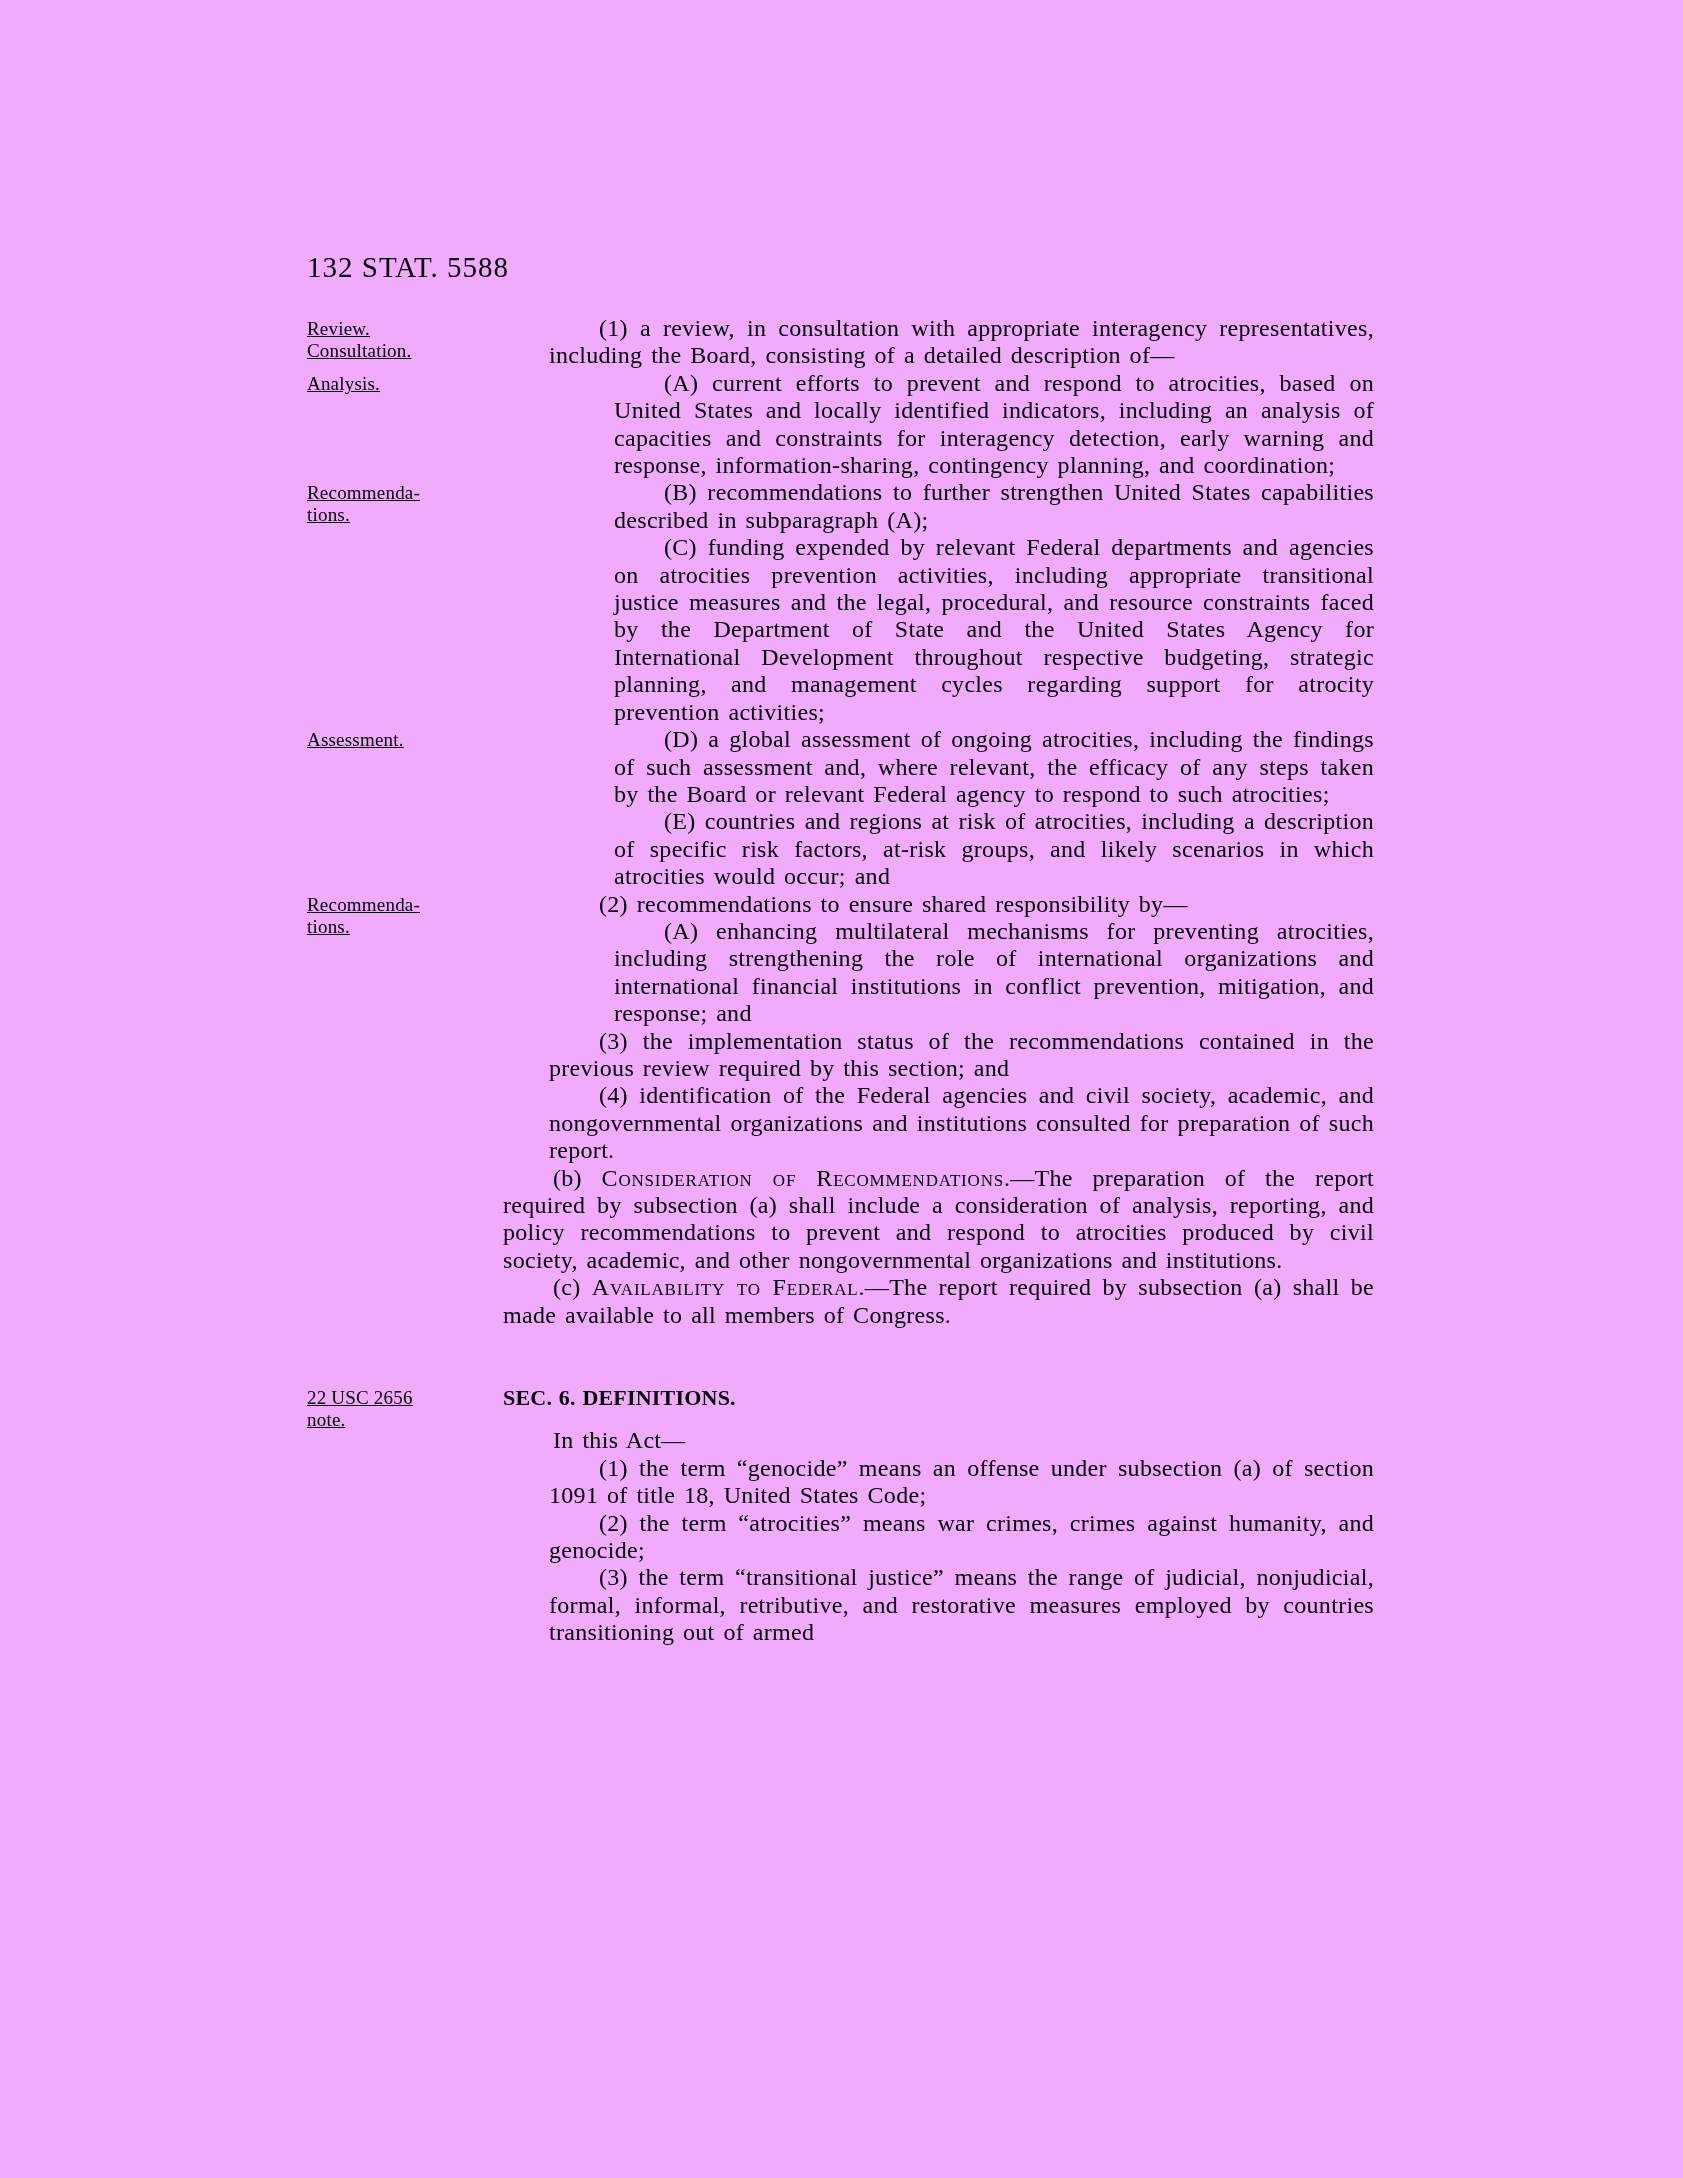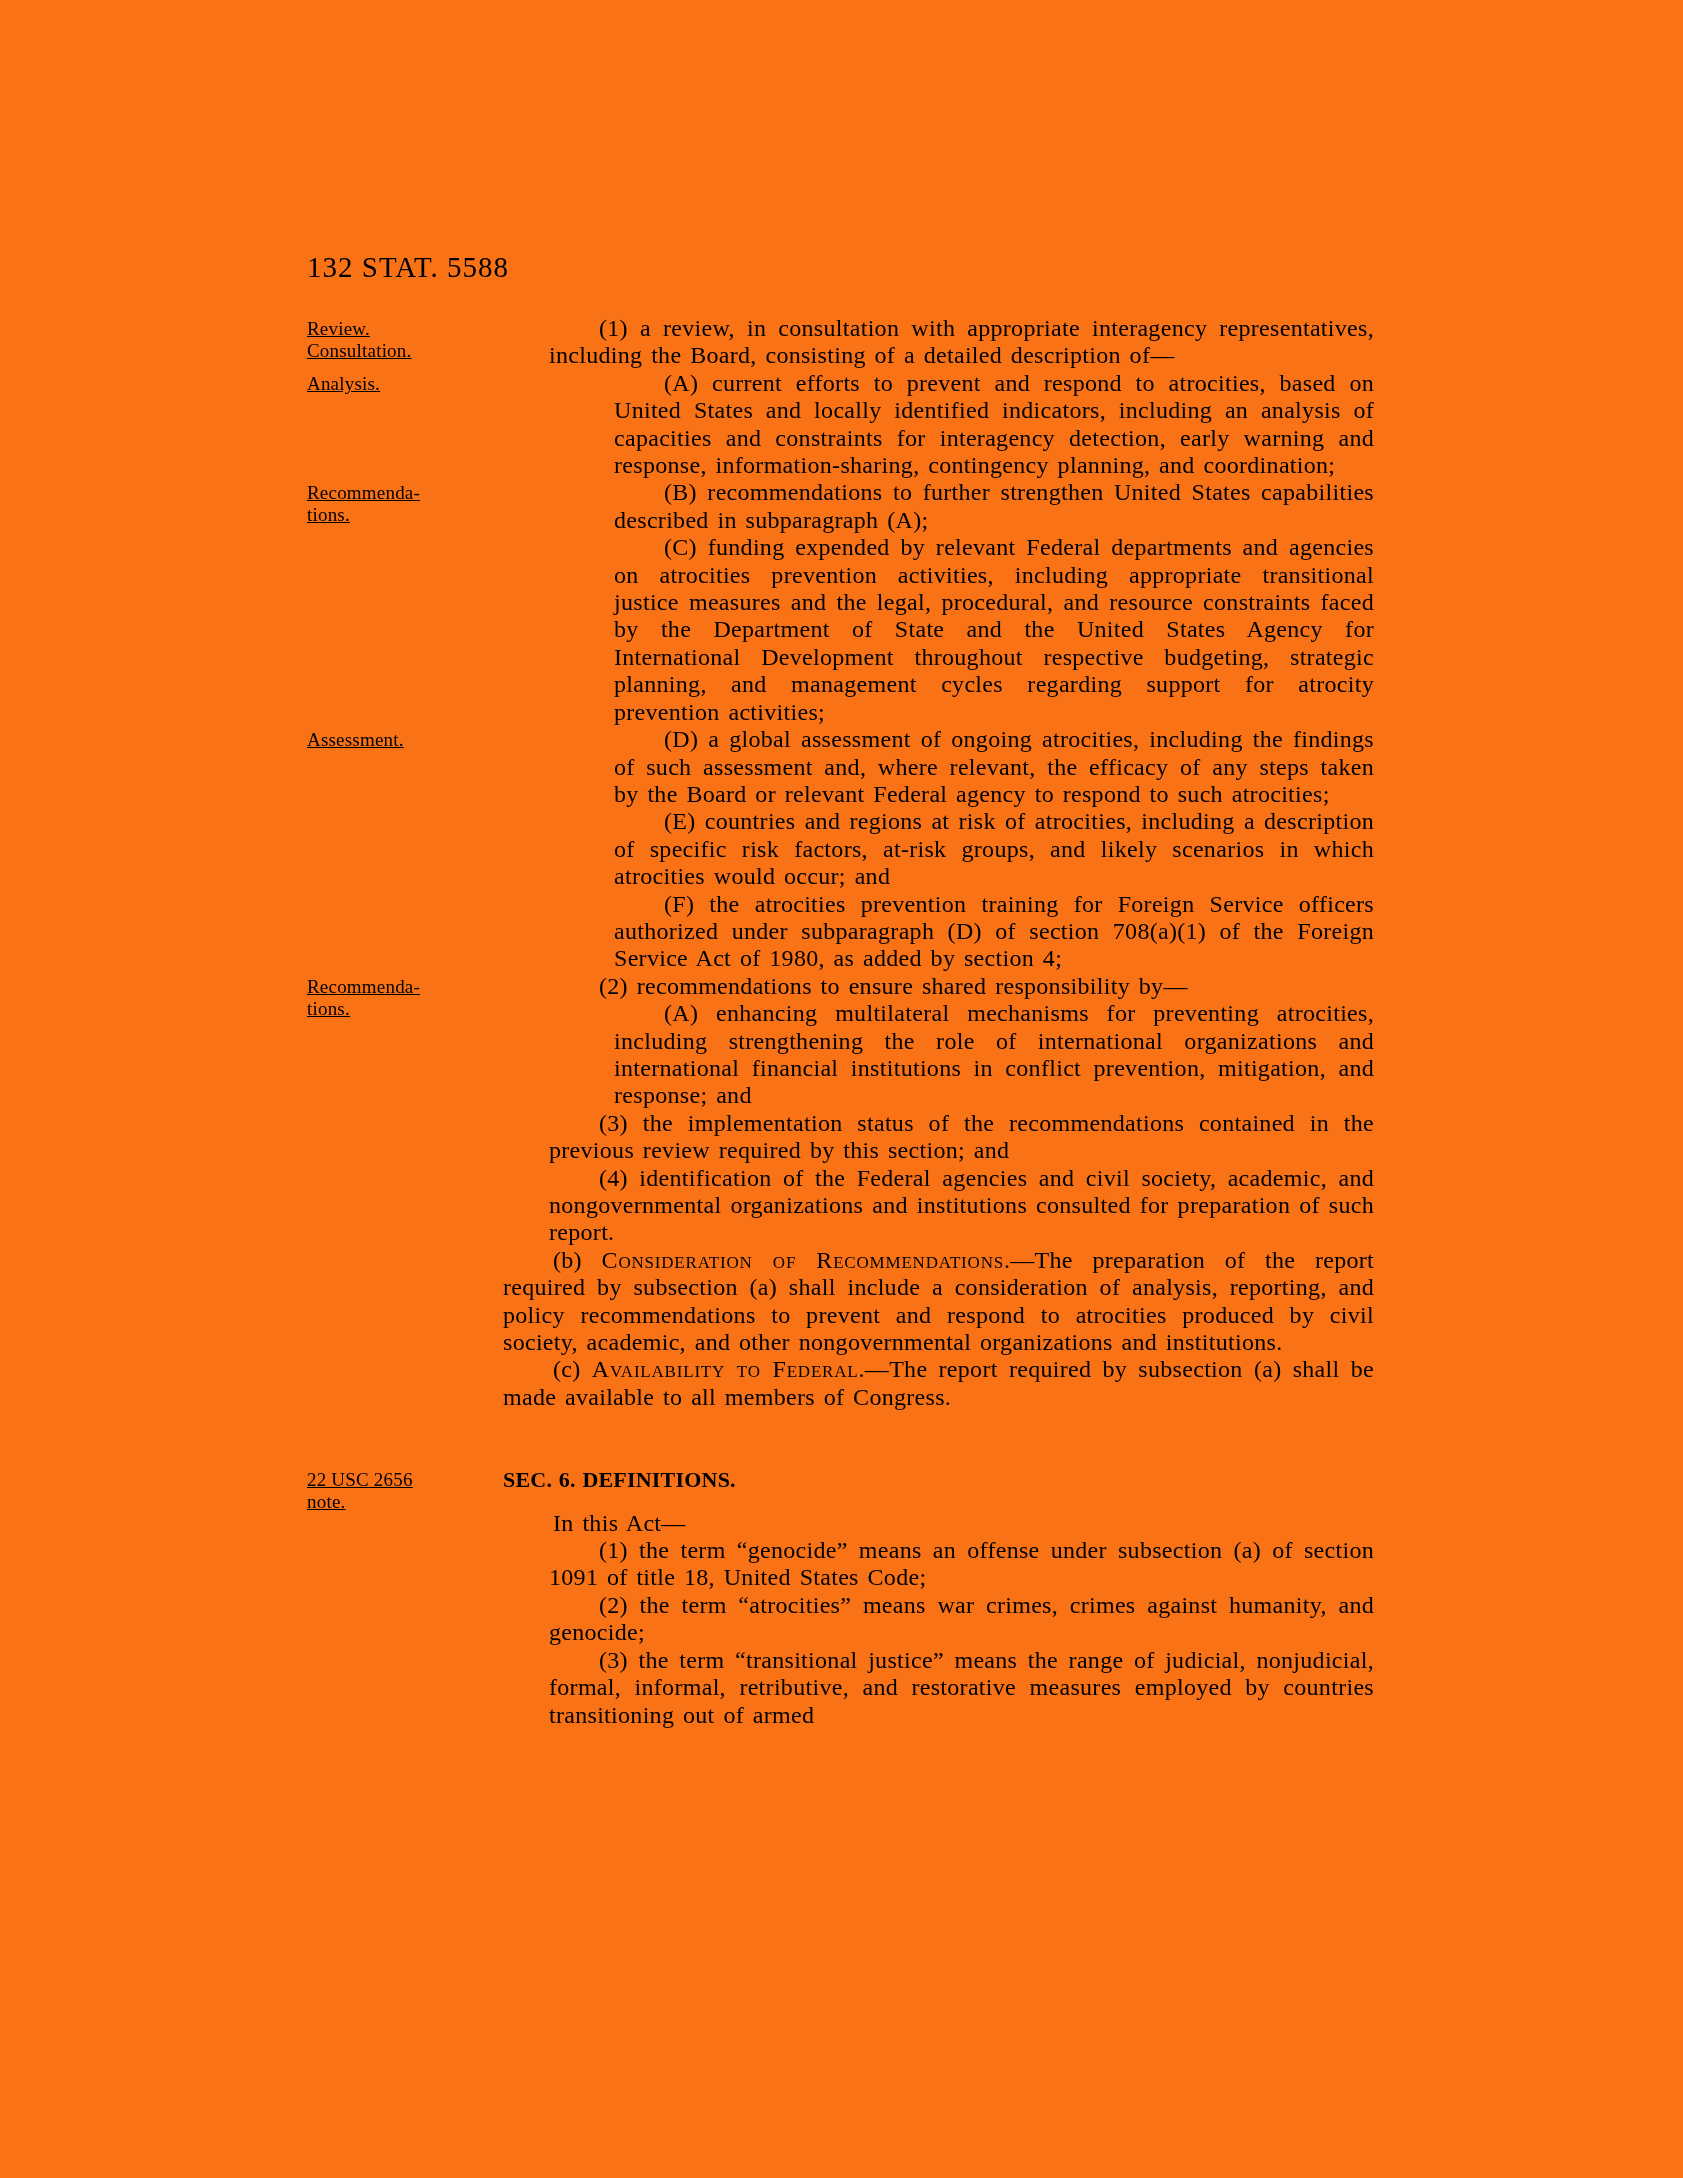--- a/index.html
+++ b/index.html
@@ -1,20 +1,20 @@
 <!DOCTYPE html>
 <html><head>
 <meta charset="utf-8">
 <style>
   html, body { margin: 0; padding: 0; background: #ffffff; }
   .page {
     position: relative;
     width: 1683px;
     height: 2178px;
-    background: #f97316;
+    background: #f0abfc;
     color: #000000;
     font-family: "Liberation Serif", "DejaVu Serif", serif;
     overflow: hidden;
   }
   
   .hdr-stat {
     position: absolute;
     left: 307px;
     top: 251px;
     font-size: 29px;
@@ -89,21 +89,20 @@
   <div class="hdr-stat">132 STAT. 5588</div>
   <div class="column" id="column">
       <div class="para l1"><span class="mnote">Review.
 Consultation.</span><span class="seg normal">(1) a review, in consultation with appropriate interagency representatives, including the Board, consisting of a detailed description of—</span></div>
       <div class="para l2"><span class="mnote">Analysis.</span><span class="seg normal">(A) current efforts to prevent and respond to atrocities, based on United States and locally identified indicators, including an analysis of capacities and constraints for interagency detection, early warning and response, information-sharing, contingency planning, and coordination;</span></div>
       <div class="para l2"><span class="mnote">Recommenda-
 tions.</span><span class="seg normal">(B) recommendations to further strengthen United States capabilities described in subparagraph (A);</span></div>
       <div class="para l2"><span class="seg normal">(C) funding expended by relevant Federal departments and agencies on atrocities prevention activities, including appropriate transitional justice measures and the legal, procedural, and resource constraints faced by the Department of State and the United States Agency for International Development throughout respective budgeting, strategic planning, and management cycles regarding support for atrocity prevention activities;</span></div>
       <div class="para l2"><span class="mnote">Assessment.</span><span class="seg normal">(D) a global assessment of ongoing atrocities, including the findings of such assessment and, where relevant, the efficacy of any steps taken by the Board or relevant Federal agency to respond to such atrocities;</span></div>
       <div class="para l2"><span class="seg normal">(E) countries and regions at risk of atrocities, including a description of specific risk factors, at-risk groups, and likely scenarios in which atrocities would occur; and</span></div>
-      <div class="para l2"><span class="seg normal">(F) the atrocities prevention training for Foreign Service officers authorized under subparagraph (D) of section 708(a)(1) of the Foreign Service Act of 1980, as added by section 4;</span></div>
       <div class="para l1"><span class="mnote">Recommenda-
 tions.</span><span class="seg normal">(2) recommendations to ensure shared responsibility by—</span></div>
       <div class="para l2"><span class="seg normal">(A) enhancing multilateral mechanisms for preventing atrocities, including strengthening the role of international organizations and international financial institutions in conflict prevention, mitigation, and response; and</span></div>
       <div class="para l1"><span class="seg normal">(3) the implementation status of the recommendations contained in the previous review required by this section; and</span></div>
       <div class="para l1"><span class="seg normal">(4) identification of the Federal agencies and civil society, academic, and nongovernmental organizations and institutions consulted for preparation of such report.</span></div>
       <div class="para l0"><span class="seg normal">(b) </span><span class="seg smallcaps">Consideration of Recommendations</span><span class="seg normal">.—The preparation of the report required by subsection (a) shall include a consideration of analysis, reporting, and policy recommendations to prevent and respond to atrocities produced by civil society, academic, and other nongovernmental organizations and institutions.</span></div>
       <div class="para l0"><span class="seg normal">(c) </span><span class="seg smallcaps">Availability to Federal</span><span class="seg normal">.—The report required by subsection (a) shall be made available to all members of Congress.</span></div>
       <div class="para l0 heading"><span class="mnote">22 USC 2656
 note.</span><span class="seg normal">SEC. 6. DEFINITIONS.</span></div>
       <div class="para l0"><span class="seg normal">In this Act—</span></div>

